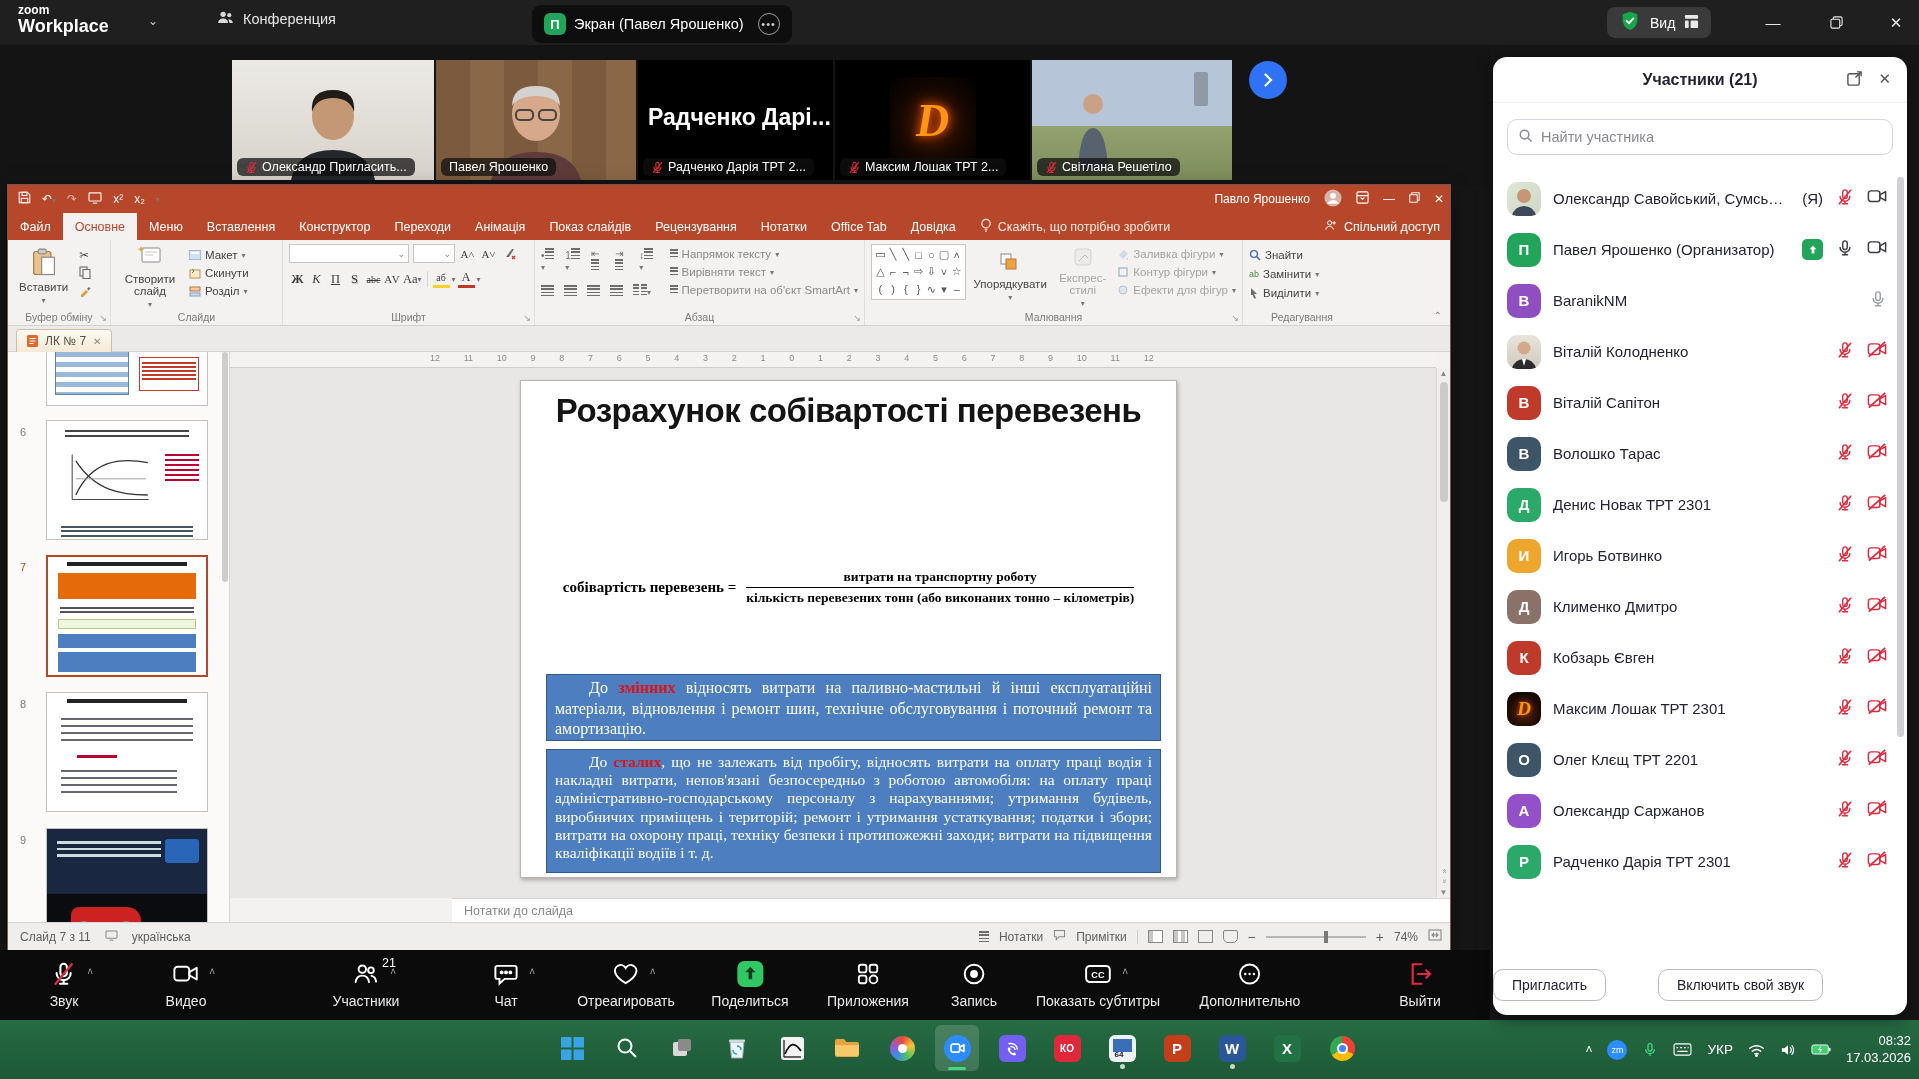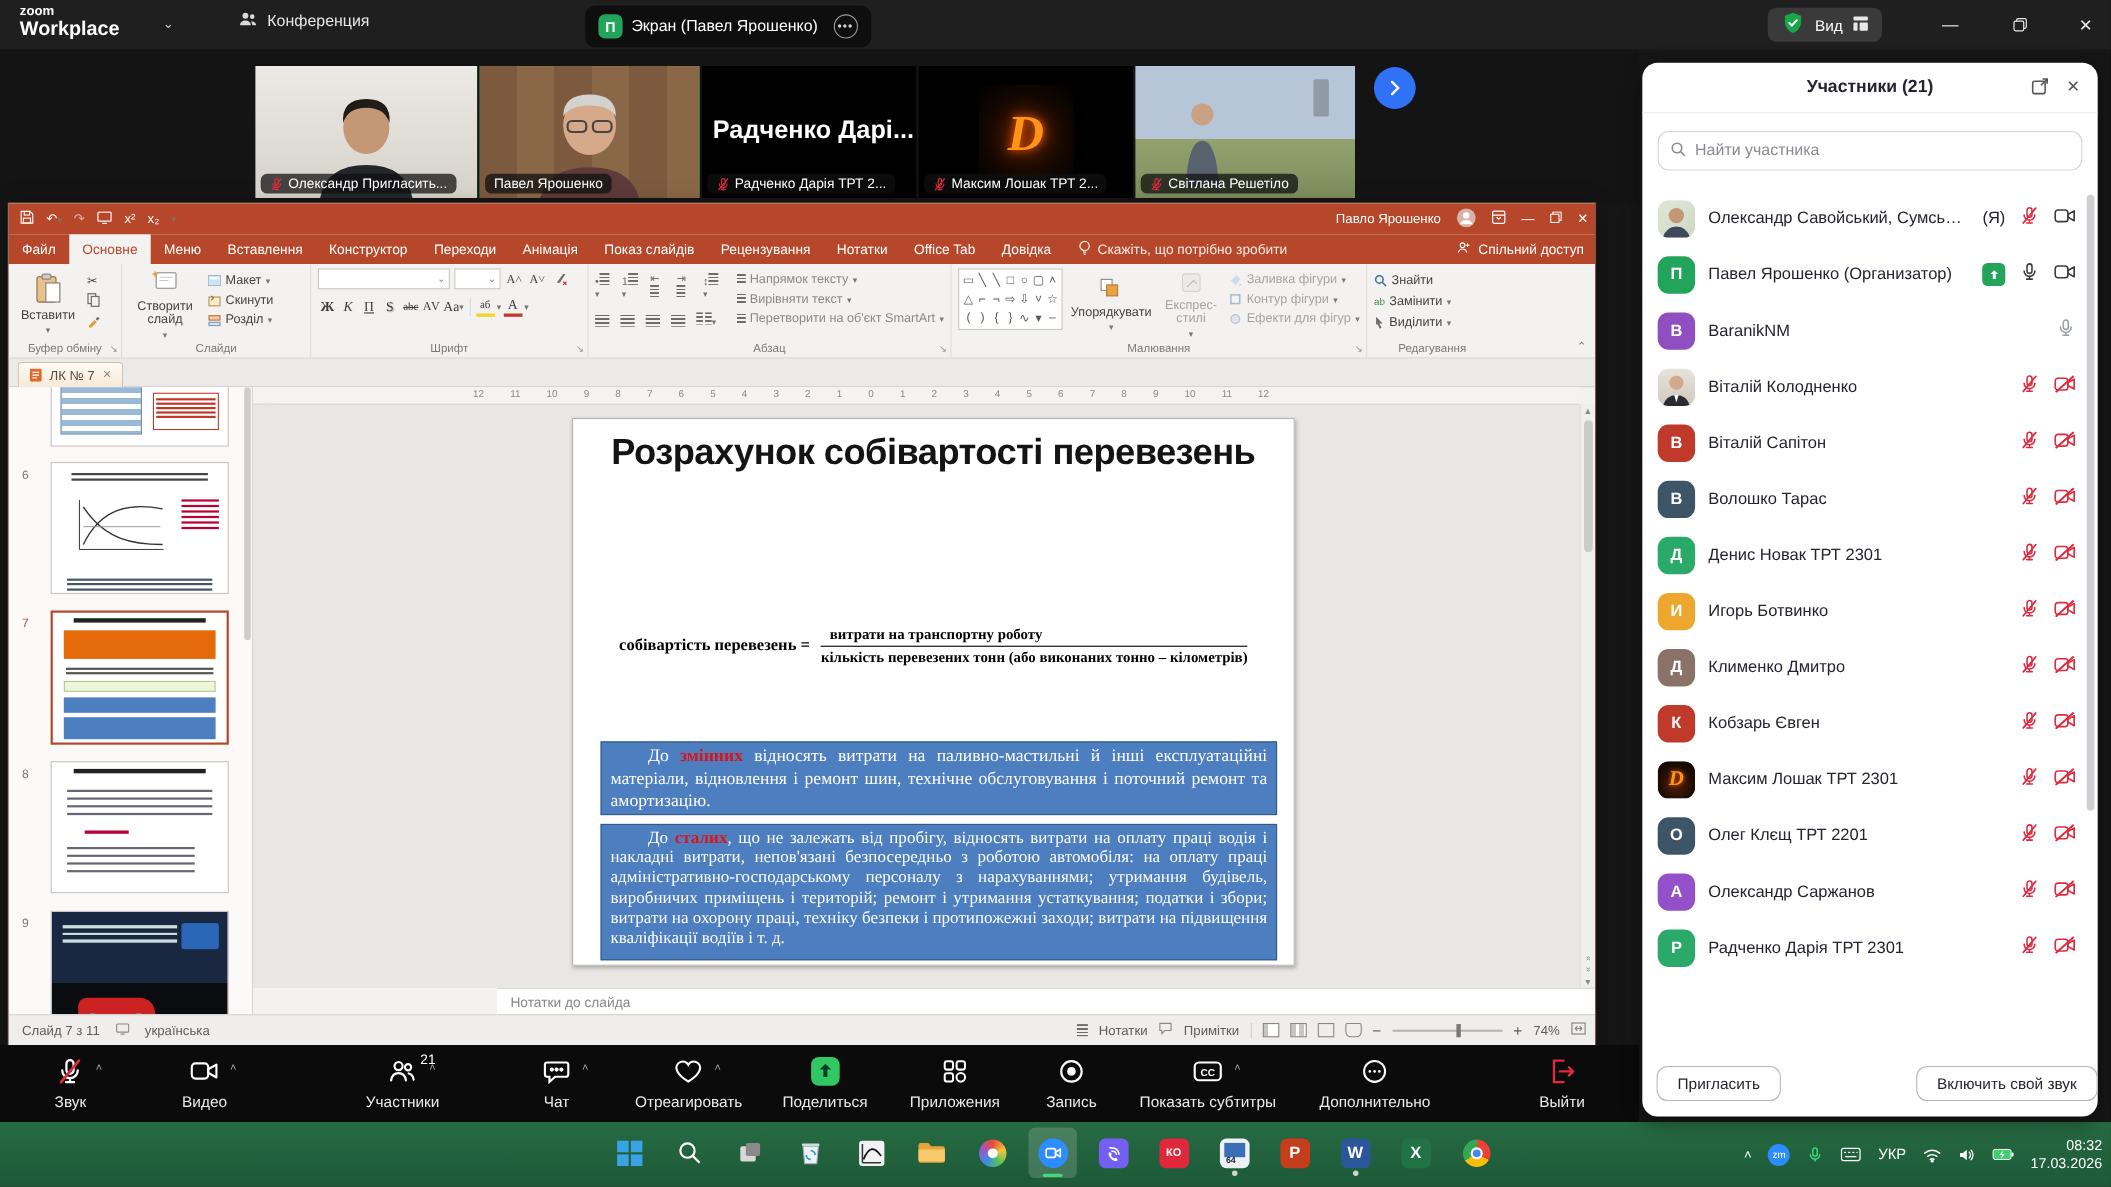--- a/index.html
+++ b/index.html
@@ -64,21 +64,21 @@
 #vruler{position:absolute;left:8px;top:16px;width:14px;bottom:24px;background:#f5f3f2;border-right:1px solid #d0cecd}
 #vruler .nums{position:absolute;top:14px;height:494px;left:0;right:0;display:flex;flex-direction:column;justify-content:space-between;align-items:center;font-size:9px;color:#8c8a88}
 #canvas{position:absolute;left:0;top:16px;right:0;bottom:24px;background:#e9e7e5}
 #slide{position:absolute;left:290px;top:12px;width:657px;height:498px;background:#fff;border:1px solid #b8b5b3;box-shadow:1px 2px 4px rgba(0,0,0,.28);font-family:"Liberation Serif","DejaVu Serif",serif}
 #slide-title{position:absolute;left:0;right:0;top:11px;text-align:center;font-family:"Liberation Sans",sans-serif;font-size:33px;font-weight:800;color:#141414;letter-spacing:-.5px}
 .sbox{position:absolute;left:25px;width:615px;text-align:justify}
 #orange{top:68px;height:109px;background:#e56b0a;color:#ffff00;font-size:19px;line-height:26.6px;padding:4px 10px}
 #orange .lead{font-weight:bold;text-decoration:underline}
 #formula{position:absolute;left:0;right:0;top:188px;display:flex;justify-content:center;align-items:center;gap:10px;color:#000}
 #formula .lhs{font-size:15px;font-weight:bold}
-#formula .num{font-size:13.5px;font-weight:bold;text-align:left;border-bottom:1.6px solid #000;padding:0 8px 2px}
+#formula .num{font-size:13.5px;font-weight:bold;text-align:center;border-bottom:1.6px solid #000;padding:0 8px 2px}
 #formula .den{font-size:13.5px;font-weight:bold;text-align:center;padding-top:2px}
 #green{top:237px;height:46px;background:#edf6da;border:1px solid #b6c98b;color:#d00404;font-size:15.5px;line-height:20px;padding:3px 8px;text-indent:28px;font-weight:bold}
 #green .terms{font-style:italic}
 .blue{background:#4d7ebf;border:1px solid #33598c;color:#fff;text-indent:34px}
 #blue1{top:293px;height:67px;font-size:16px;line-height:20.5px;padding:3px 8px}
 #blue2{top:368px;height:124px;font-size:15.5px;line-height:18.2px;padding:3px 8px}
 .blue .term{color:#e01212;font-weight:bold}
 #vscroll{position:absolute;right:0;top:0;width:14px;bottom:0;background:#f1efee;border-left:1px solid #dcdad8;display:flex;flex-direction:column;align-items:center;font-size:8px;color:#8a8886}
 #vthumb{width:8px;height:120px;background:#cdcbc9;border-radius:4px;margin-top:4px}
 .vsnav{margin-top:auto;line-height:1.25}
@@ -101,21 +101,21 @@
 #panel-header{position:absolute;left:0;top:0;right:0;height:46px;border-bottom:1px solid #ececf0;display:flex;align-items:center;justify-content:center;font-size:16px;font-weight:bold}
 #panel-popout{position:absolute;right:44px;top:13px}
 #panel-close{position:absolute;right:16px;top:13px;font-size:15px;color:#555}
 #psearch{position:absolute;left:14px;right:14px;top:62px;height:36px;border:1px solid #d4d4da;border-radius:10px;display:flex;align-items:center;gap:8px;padding:0 10px;color:#8a8a92;font-size:14.5px}
 #plist{position:absolute;left:0;top:116px;right:6px;height:772px;overflow:hidden}
 .prow{position:relative;height:51px;display:flex;align-items:center;padding:0 14px;gap:12px}
 .pav{width:34px;height:34px;border-radius:10px;flex:none;display:flex;align-items:center;justify-content:center;color:#fff;font-size:15px;font-weight:bold;overflow:hidden}
 .pname{font-size:15px;white-space:nowrap;overflow:hidden;text-overflow:ellipsis}
 .picons{margin-left:auto;display:flex;align-items:center;gap:13px;flex:none}
 #pscroll{position:absolute;right:3px;top:120px;width:7px;height:560px;background:#cfcfd4;border-radius:4px}
-#panel-footer{position:absolute;left:13px;right:0;bottom:14px;display:flex;justify-content:space-between;}
+#panel-footer{position:absolute;left:0;right:0;bottom:14px;display:flex;justify-content:flex-start;gap:52px}
 .pfbtn{border:1px solid #b9b9c0;border-radius:10px;background:#fff;padding:7px 18px;font-size:14px;color:#232333}
 .sharebadge{width:21px;height:21px;border-radius:5px;background:#23a45b;display:flex;align-items:center;justify-content:center}
 
 #taskbar{position:absolute;left:0;top:1020px;width:1919px;height:59px;background:linear-gradient(#266b43,#1d5937)}
 #tb-center{position:absolute;left:550px;top:5px;display:flex;gap:11px}
 .tslot{position:relative;width:44px;height:46px;border-radius:6px;display:flex;align-items:center;justify-content:center}
 .tslot.active{background:rgba(255,255,255,.16)}
 .tslot.active::after{content:"";position:absolute;bottom:1px;left:13px;width:18px;height:3px;border-radius:2px;background:#41d97e}
 .tslot.open::after{content:"";position:absolute;bottom:2px;left:20px;width:5px;height:5px;border-radius:50%;background:#cdd8cd}
 .appico{width:27px;height:27px;border-radius:6px;display:flex;align-items:center;justify-content:center;color:#fff;font-weight:bold}

